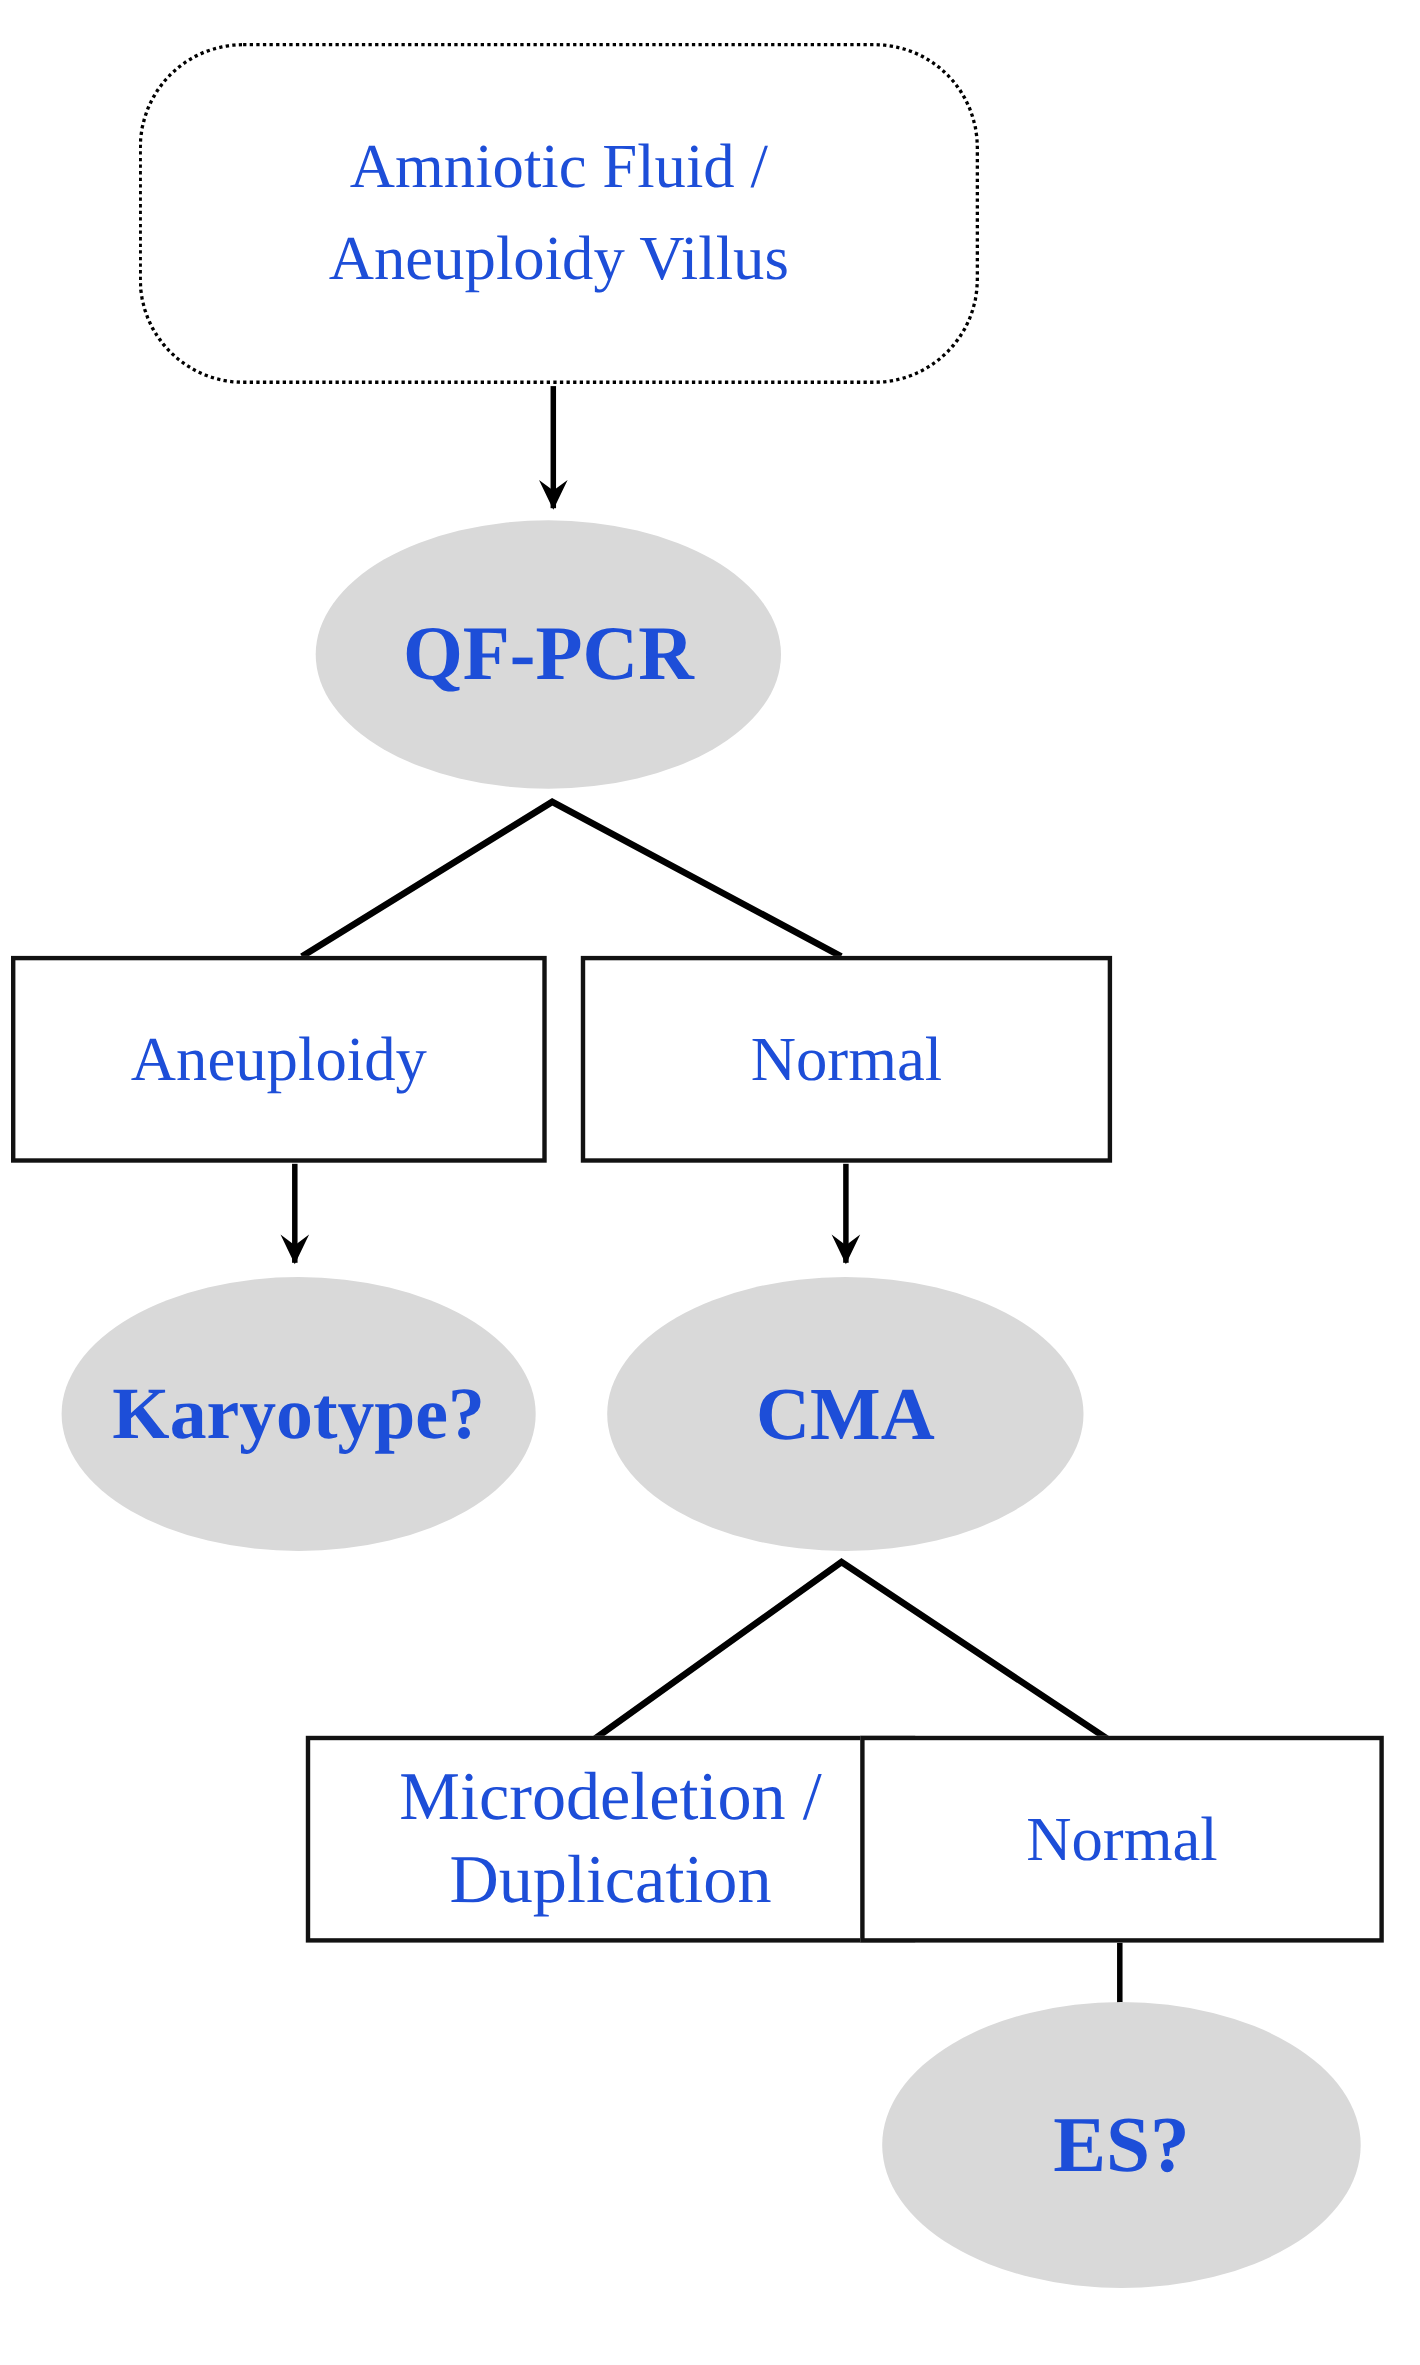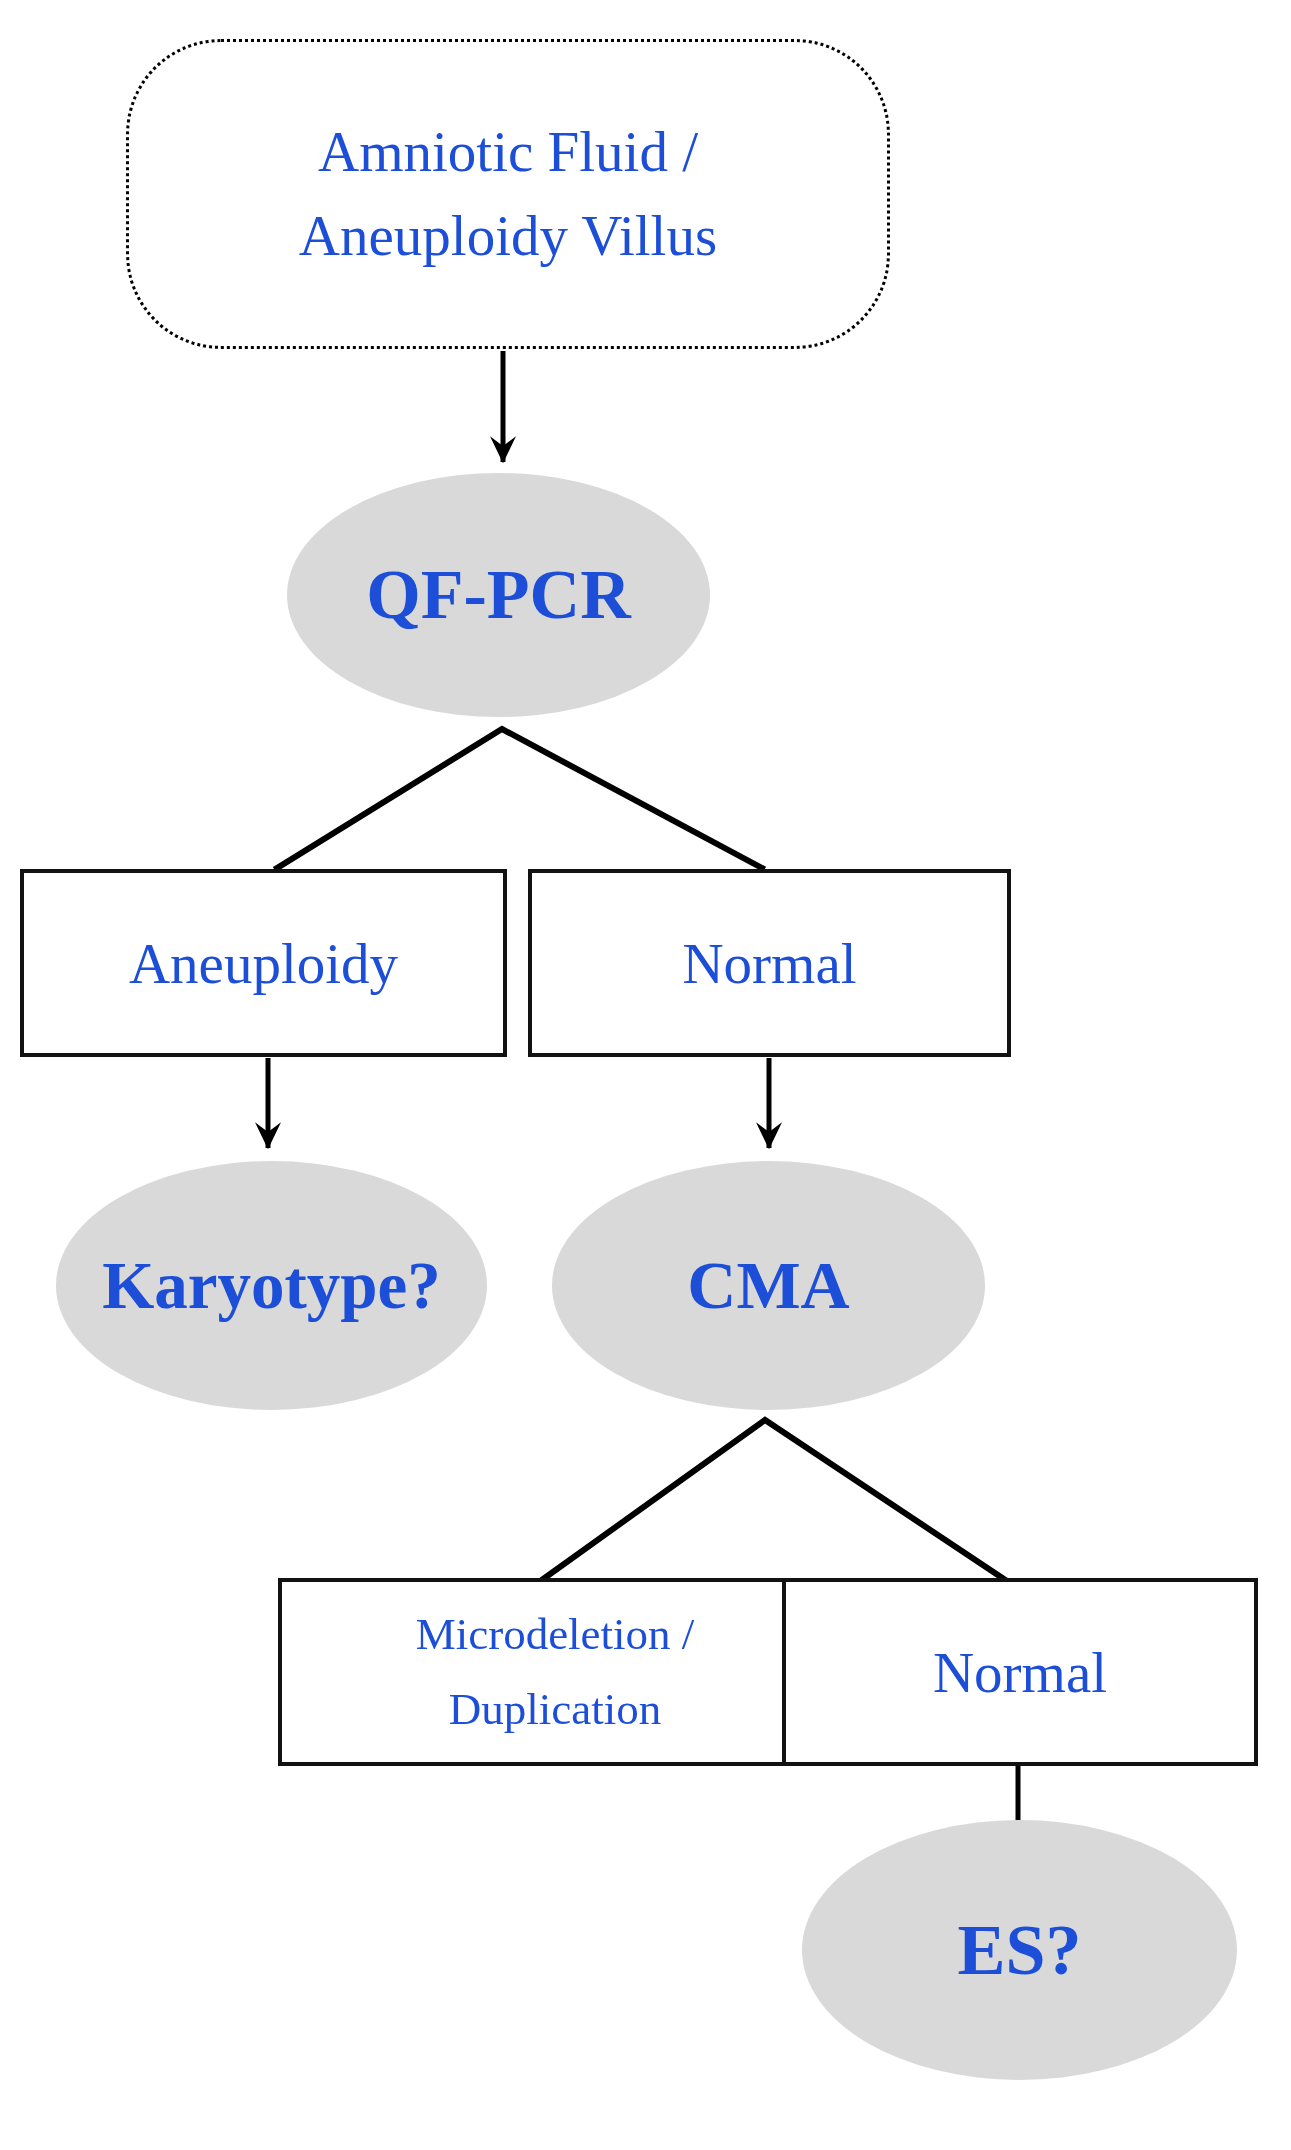--- a/index.html
+++ b/index.html
@@ -50,38 +50,38 @@
     font-size: 57px;
     line-height: 84px;
   }
   #sample-node .line3 { font-weight: bold; }
 
   #qfpcr-node {
     left: 287px; top: 473px; width: 423px; height: 244px;
     font-size: 70px;
   }
   #aneuploidy-node {
-    left: 20px; top: 869px; width: 487px; height: 188px;
+    left: 10px; top: 869px; width: 487px; height: 188px;
     font-size: 57px;
   }
   #normal1-node {
     left: 528px; top: 869px; width: 483px; height: 188px;
     font-size: 57px;
   }
   #karyotype-node {
     left: 56px; top: 1161px; width: 431px; height: 249px;
     font-size: 67px;
   }
   #cma-node {
     left: 552px; top: 1161px; width: 433px; height: 249px;
     font-size: 68px;
   }
   #microdeletion-node {
     left: 278px; top: 1578px; width: 554px; height: 188px;
-    font-size: 45px;
+    font-size: 62px;
     line-height: 75px;
     text-align: center;
   }
   #normal2-node {
     left: 782px; top: 1578px; width: 476px; height: 188px;
     font-size: 57px;
   }
   #es-node {
     left: 802px; top: 1820px; width: 435px; height: 260px;
     font-size: 72px;

